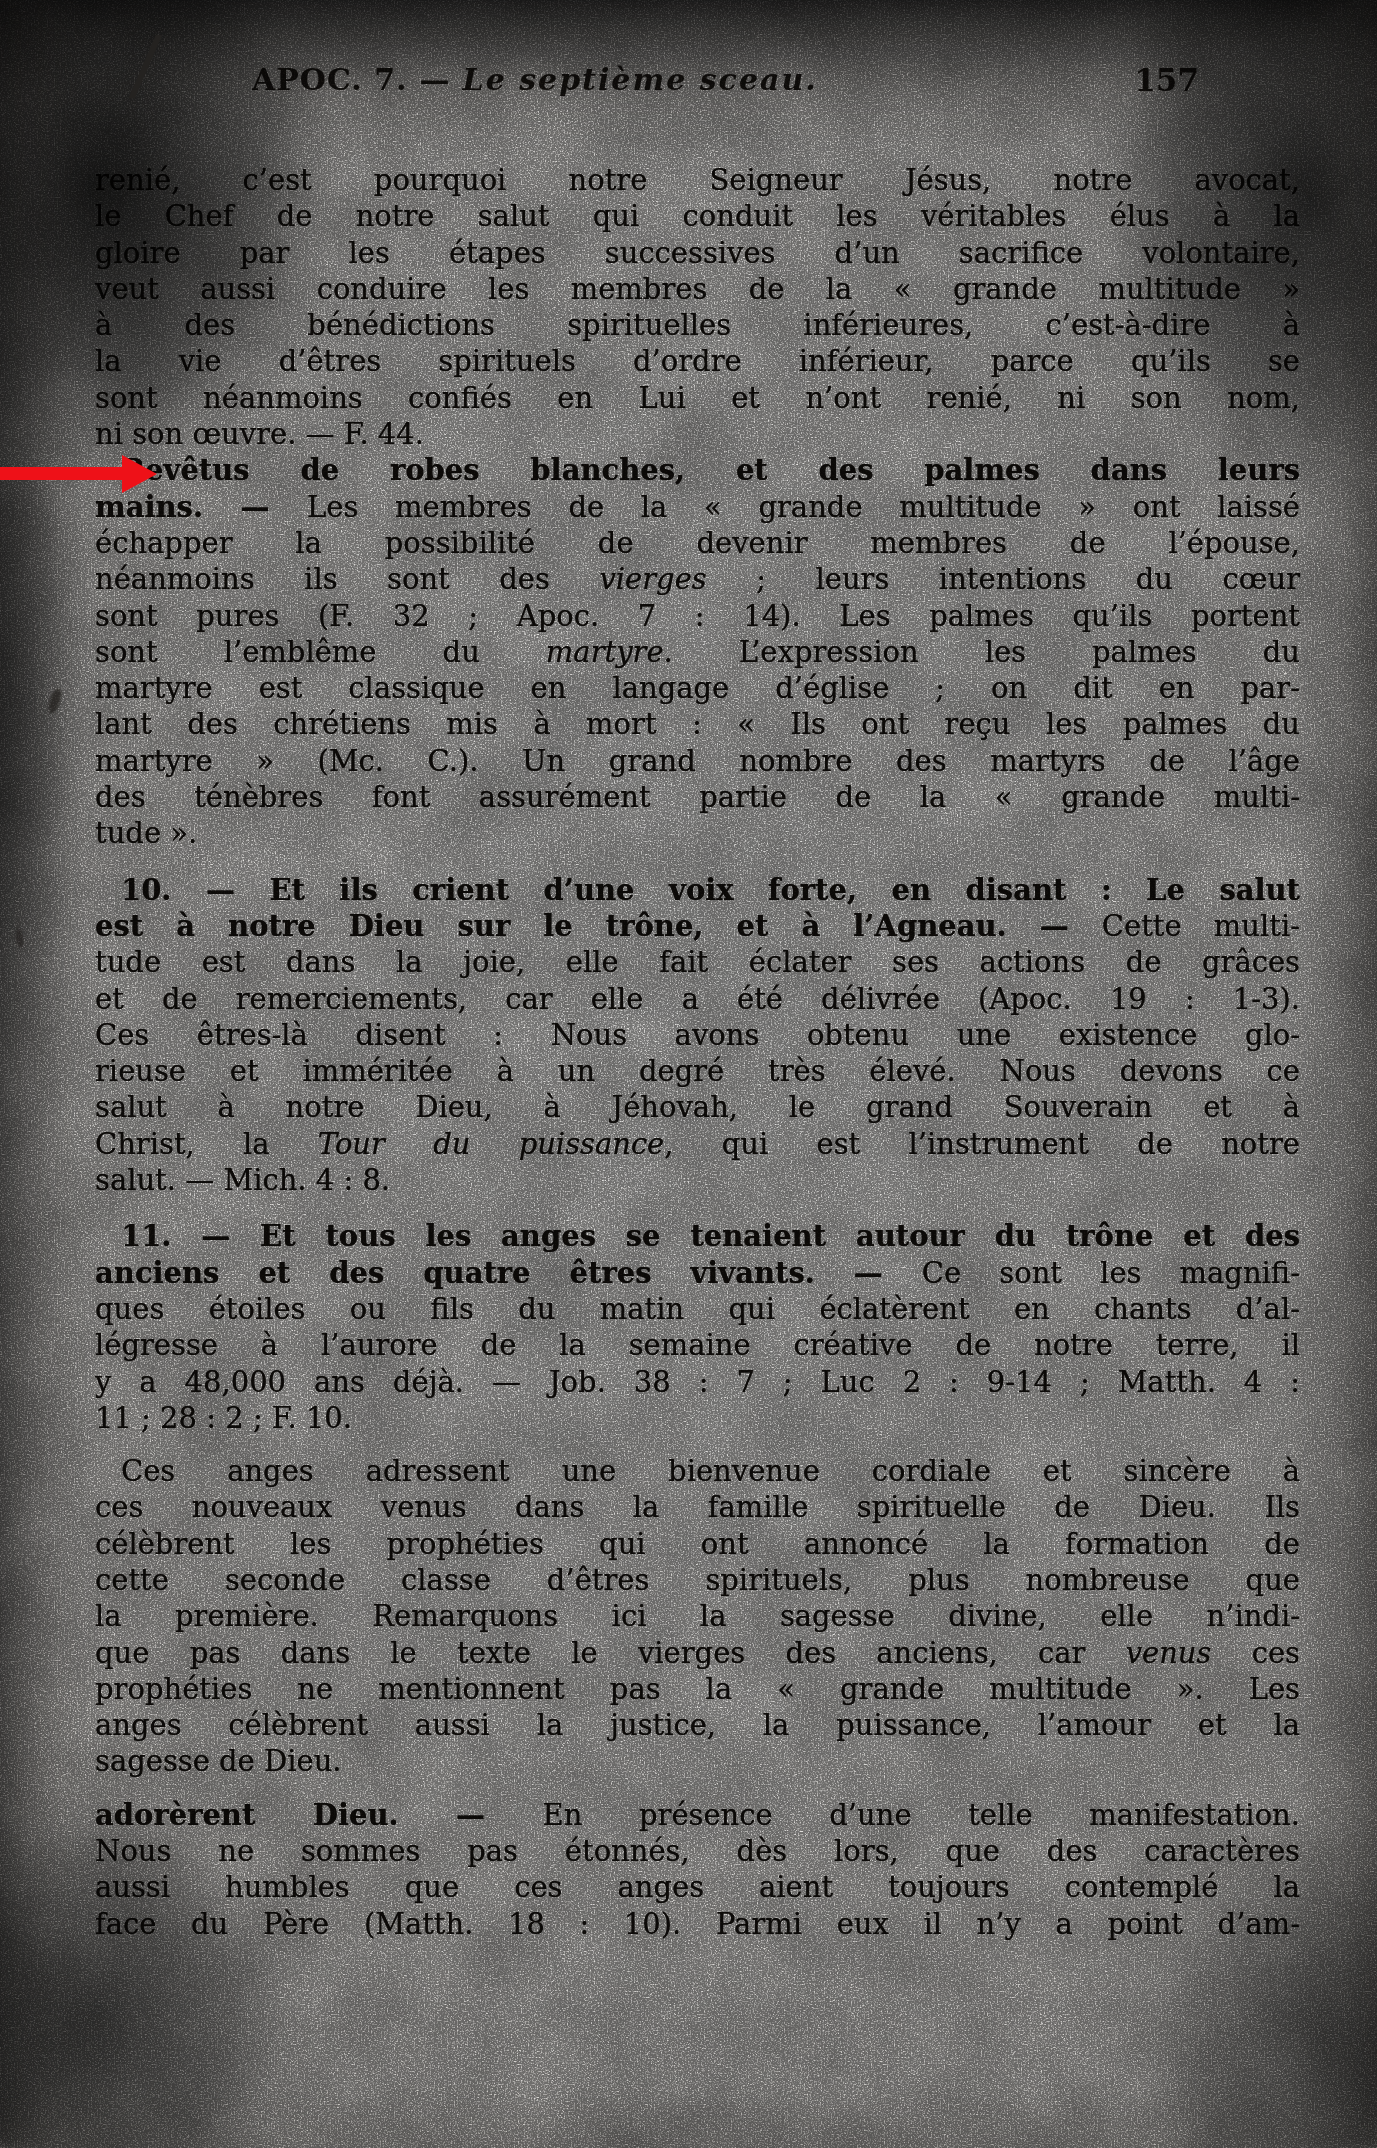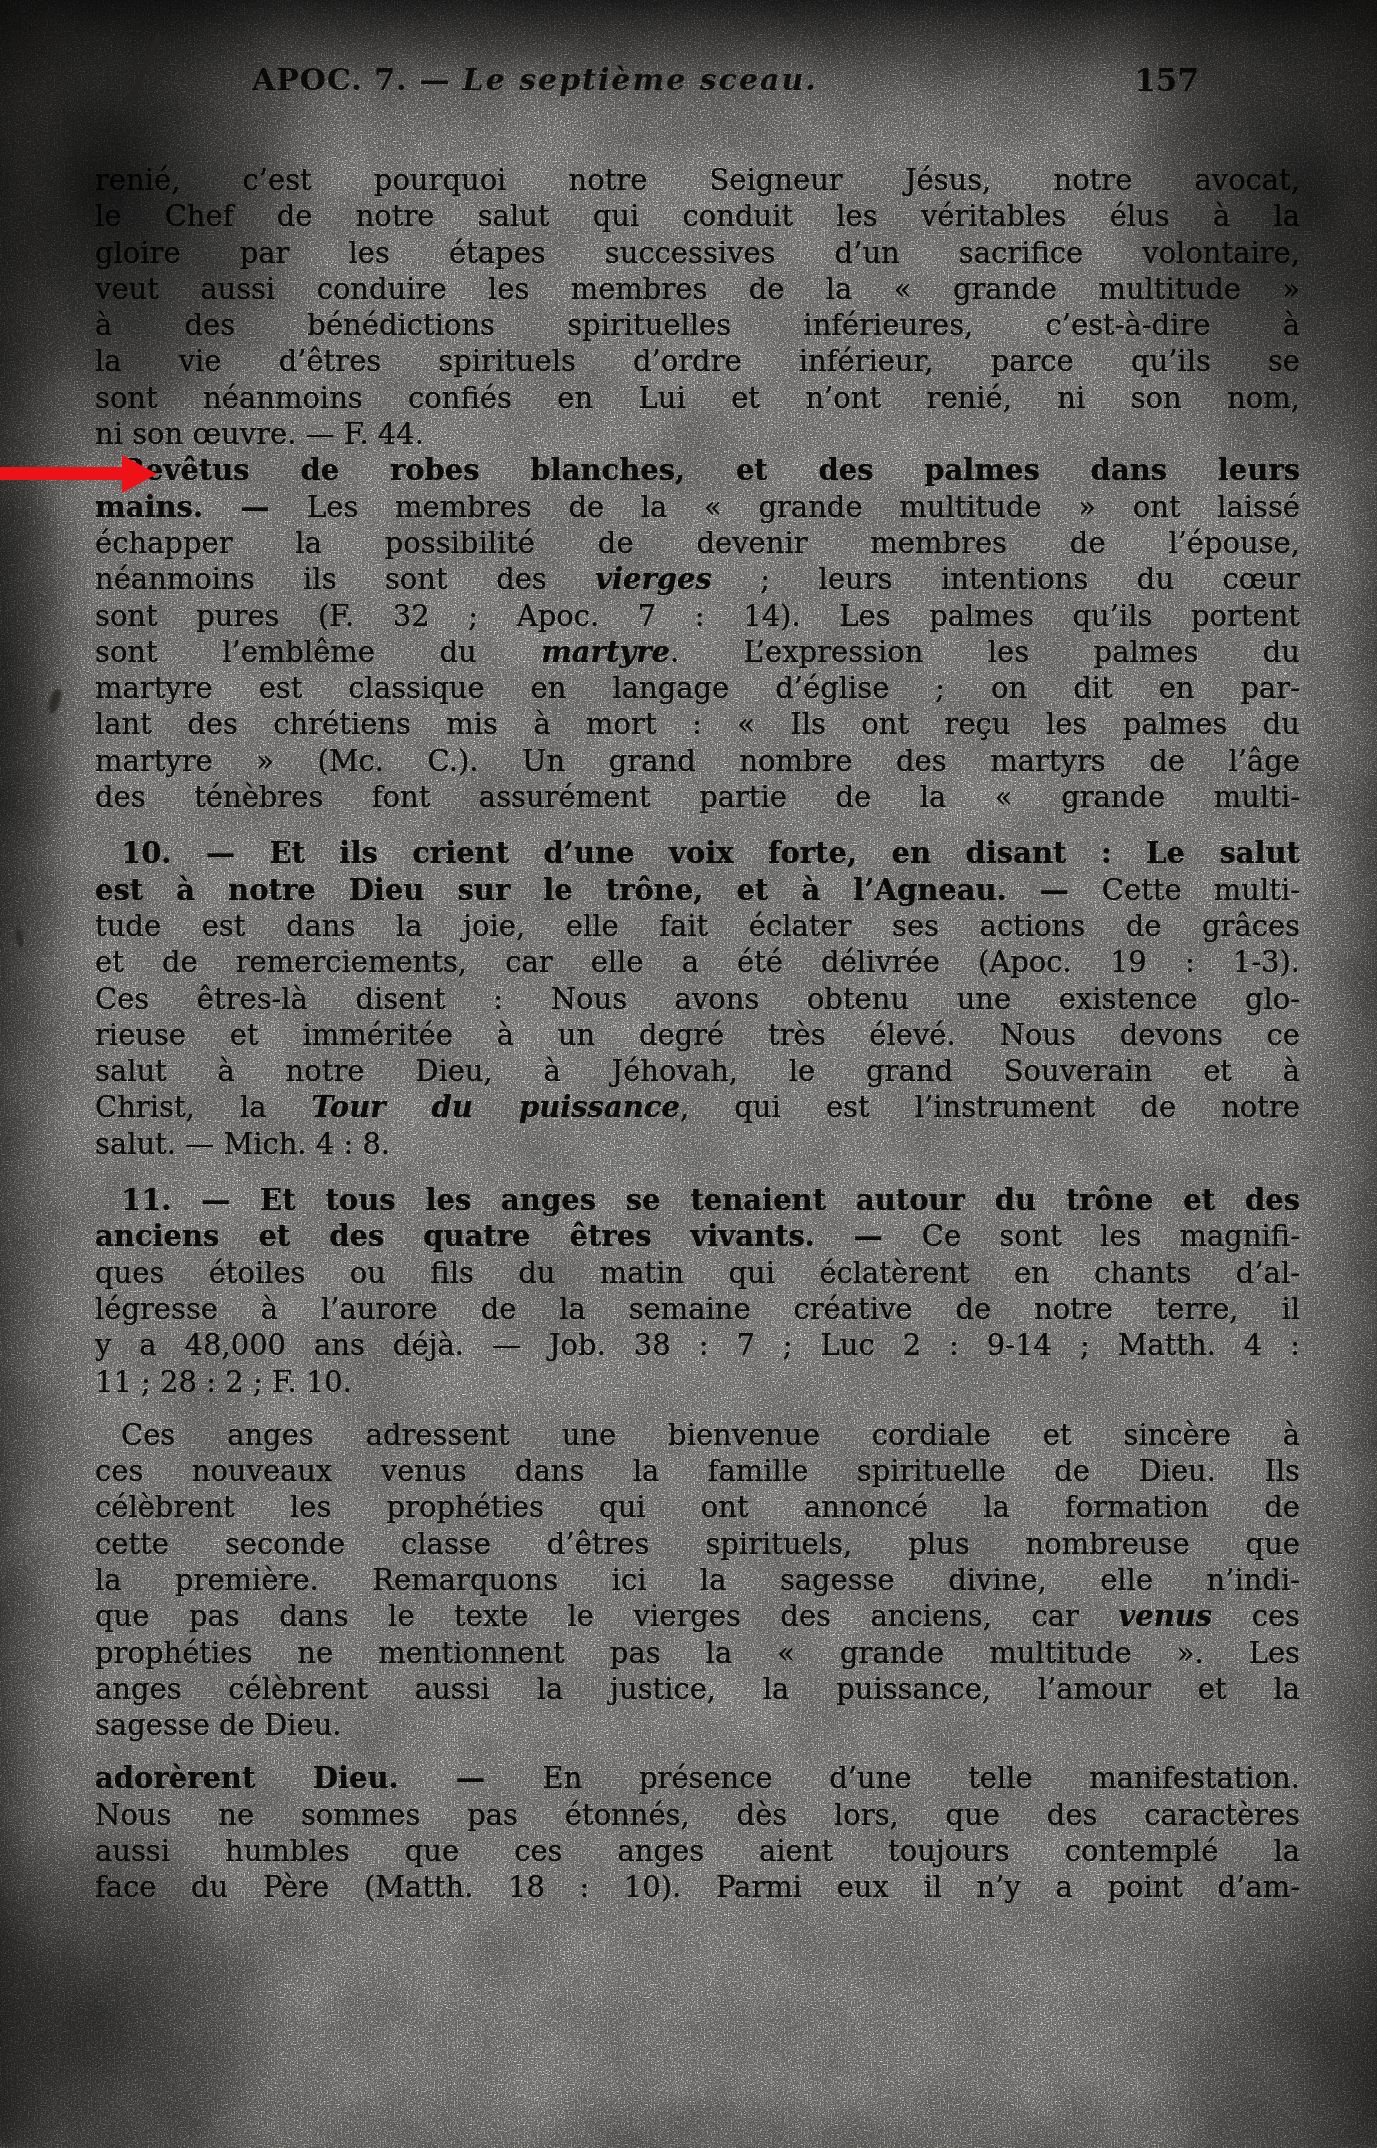--- a/index.html
+++ b/index.html
@@ -26,21 +26,21 @@
     font-size: 29px;
     text-align: justify; text-align-last: justify;
     text-shadow: 0 0 0.6px rgba(23,19,15,0.85);
     white-space: normal;
   }
   .line.last { text-align-last: left; }
   .line.indent { padding-left: 26px; }
   .gap-large { margin-top: 20px; }
   .gap-small { margin-top: 17px; }
   .run-b { font-weight: bold; }
-  .run-i { font-style: italic; font-weight: bold; }
+  .run-i { font-style: italic; }
 
   
   .sv { position: absolute; pointer-events: none; z-index: 4; }
   .v-top { top: -20px; left: -20px; right: -20px; height: 175px;
     background: linear-gradient(to bottom, rgba(8,8,8,0.93) 0%, rgba(18,16,15,0.55) 34%, rgba(50,46,42,0.22) 64%, rgba(90,85,80,0) 100%);
     filter: blur(7px); }
   .v-topleft { top: -90px; left: -130px; width: 460px; height: 560px;
     background: radial-gradient(ellipse at center, rgba(0,0,0,0.85) 0%, rgba(0,0,0,0.45) 45%, rgba(0,0,0,0) 72%); filter: blur(10px); }
   .v-topright { top: -110px; right: -130px; width: 400px; height: 600px;
     background: radial-gradient(ellipse at center, rgba(0,0,0,0.75) 0%, rgba(0,0,0,0.35) 48%, rgba(0,0,0,0) 72%); filter: blur(10px); }
@@ -100,20 +100,21 @@
         <div class="line indent"><span class="run-b">Revêtus de robes blanches, et des palmes dans leurs</span></div>
         <div class="line"><span class="run-b">mains. — </span><span class="run-r">Les membres de la « grande multitude » ont laissé</span></div>
         <div class="line"><span class="run-r">échapper la possibilité de devenir membres de l’épouse,</span></div>
         <div class="line"><span class="run-r">néanmoins ils sont des </span><span class="run-i">vierges</span><span class="run-r"> ; leurs intentions du cœur</span></div>
         <div class="line"><span class="run-r">sont pures (F. 32 ; Apoc. 7 : 14). Les palmes qu’ils portent</span></div>
         <div class="line"><span class="run-r">sont l’emblême du </span><span class="run-i">martyre</span><span class="run-r">. L’expression les palmes du</span></div>
         <div class="line"><span class="run-r">martyre est classique en langage d’église ; on dit en par-</span></div>
         <div class="line"><span class="run-r">lant des chrétiens mis à mort : « Ils ont reçu les palmes du</span></div>
         <div class="line"><span class="run-r">martyre » (Mc. C.). Un grand nombre des martyrs de l’âge</span></div>
         <div class="line"><span class="run-r">des ténèbres font assurément partie de la « grande multi-</span></div>
+        <div class="line last"><span class="run-r">tude ».</span></div>
       </div>
       <div class="para gap-large">
         <div class="line indent"><span class="run-b">10. — Et ils crient d’une voix forte, en disant : Le salut</span></div>
         <div class="line"><span class="run-b">est à notre Dieu sur le trône, et à l’Agneau. — </span><span class="run-r">Cette multi-</span></div>
         <div class="line"><span class="run-r">tude est dans la joie, elle fait éclater ses actions de grâces</span></div>
         <div class="line"><span class="run-r">et de remerciements, car elle a été délivrée (Apoc. 19 : 1-3).</span></div>
         <div class="line"><span class="run-r">Ces êtres-là disent : Nous avons obtenu une existence glo-</span></div>
         <div class="line"><span class="run-r">rieuse et imméritée à un degré très élevé. Nous devons ce</span></div>
         <div class="line"><span class="run-r">salut à notre Dieu, à Jéhovah, le grand Souverain et à</span></div>
         <div class="line"><span class="run-r">Christ, la </span><span class="run-i">Tour du puissance</span><span class="run-r">, qui est l’instrument de notre</span></div>

